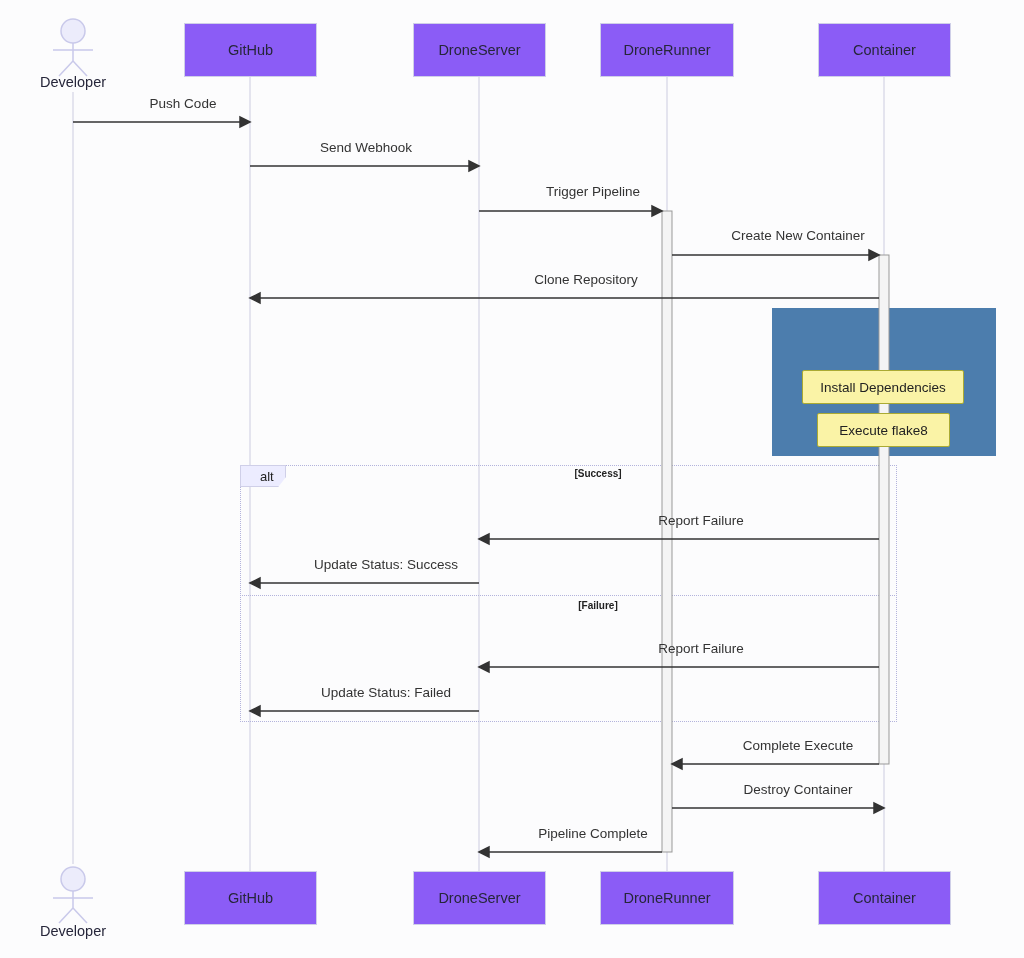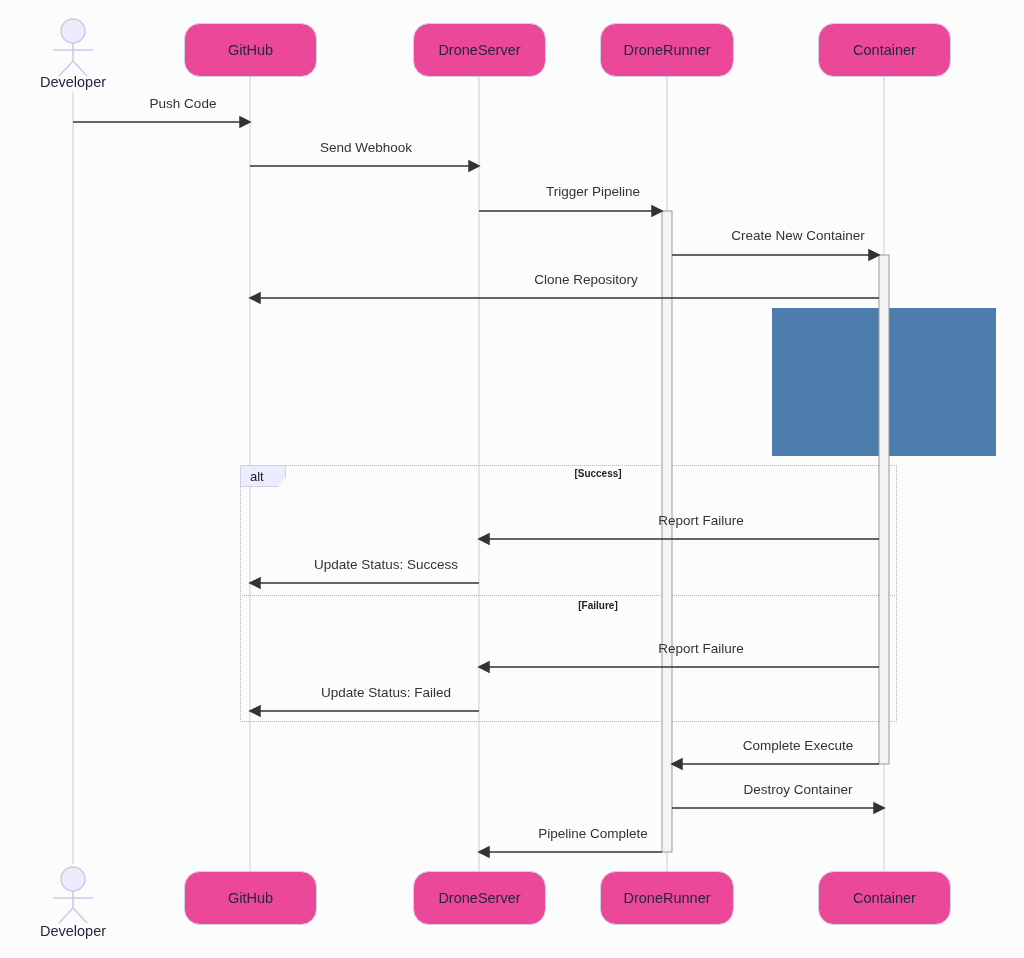--- a/index.html
+++ b/index.html
@@ -5,21 +5,21 @@
   html,body{margin:0;padding:0;background:#FCFCFD;}
   .canvas{
     position:relative;width:1024px;height:958px;overflow:hidden;
     font-family:"Liberation Sans", sans-serif;color:#333;
     background:#FCFCFD;
   }
   .layer{position:absolute;left:0;top:0;}
   .z0{z-index:0;} .z2{z-index:2;}
   .participant{
     position:absolute;height:54px;box-sizing:border-box;
-    background:#ec4899;border:1px solid #CFCFE8;border-radius:16px;
+    background:#8b5cf6;border:1px solid #CFCFE8;border-radius:0;
     display:flex;align-items:center;justify-content:center;
     font-size:14.5px;font-weight:500;color:#26263a;z-index:3;
   }
   .actor-label{
     position:absolute;transform:translateX(-50%);white-space:nowrap;
     font-size:14.5px;font-weight:500;color:#26263a;z-index:3;
   }
   .msg-label{
     position:absolute;transform:translateX(-50%);white-space:nowrap;
     font-size:13.5px;color:#333;z-index:3;margin-left:22px;
@@ -43,21 +43,21 @@
     box-sizing:border-box;border:1px dotted #B3B3DC;z-index:1;
   }
   .alt-divider{
     position:absolute;left:240px;top:595px;width:657px;height:0;
     border-top:1px dotted #B3B3DC;z-index:1;
   }
   .alt-tab{
     position:absolute;left:240px;top:465px;width:46px;height:22px;
     box-sizing:border-box;background:#ECECFF;border:1px solid #CFCFE8;
     clip-path:polygon(0 0,100% 0,100% 55%,83% 100%,0 100%);
-    font-size:13px;color:#222;line-height:21px;padding-left:9px;z-index:3;
+    font-size:13px;color:#222;line-height:21px;padding-left:19px;z-index:3;
   }
 </style>
 </head>
 <body>
 
 <div class="canvas">
 
   <svg class="layer z0" width="1024" height="958">
     <g stroke="#CCCCE0" stroke-width="1">
       <line x1="73" y1="92" x2="73" y2="864"></line>
@@ -183,14 +183,16 @@
   <div class="msg-label" style="left:679px;top:641px;">Report Failure</div>
   <div class="msg-label" style="left:364px;top:685px;">Update Status: Failed</div>
   <div class="msg-label" style="left:776px;top:738px;">Complete Execute</div>
   <div class="msg-label" style="left:776px;top:782px;">Destroy Container</div>
   <div class="msg-label" style="left:571px;top:826px;">Pipeline Complete</div>
 
   <div class="alt-tab">alt</div>
   <div class="cond-label" style="left:578px;top:468px;">[Success]</div>
   <div class="cond-label" style="left:578px;top:600px;">[Failure]</div>
 
+  <div class="note-box" style="left:802px;top:370px;width:162px;">Install Dependencies</div>
+  <div class="note-box" style="left:817px;top:413px;width:133px;">Execute flake8</div>
 
 </div>
 
 </body></html>

